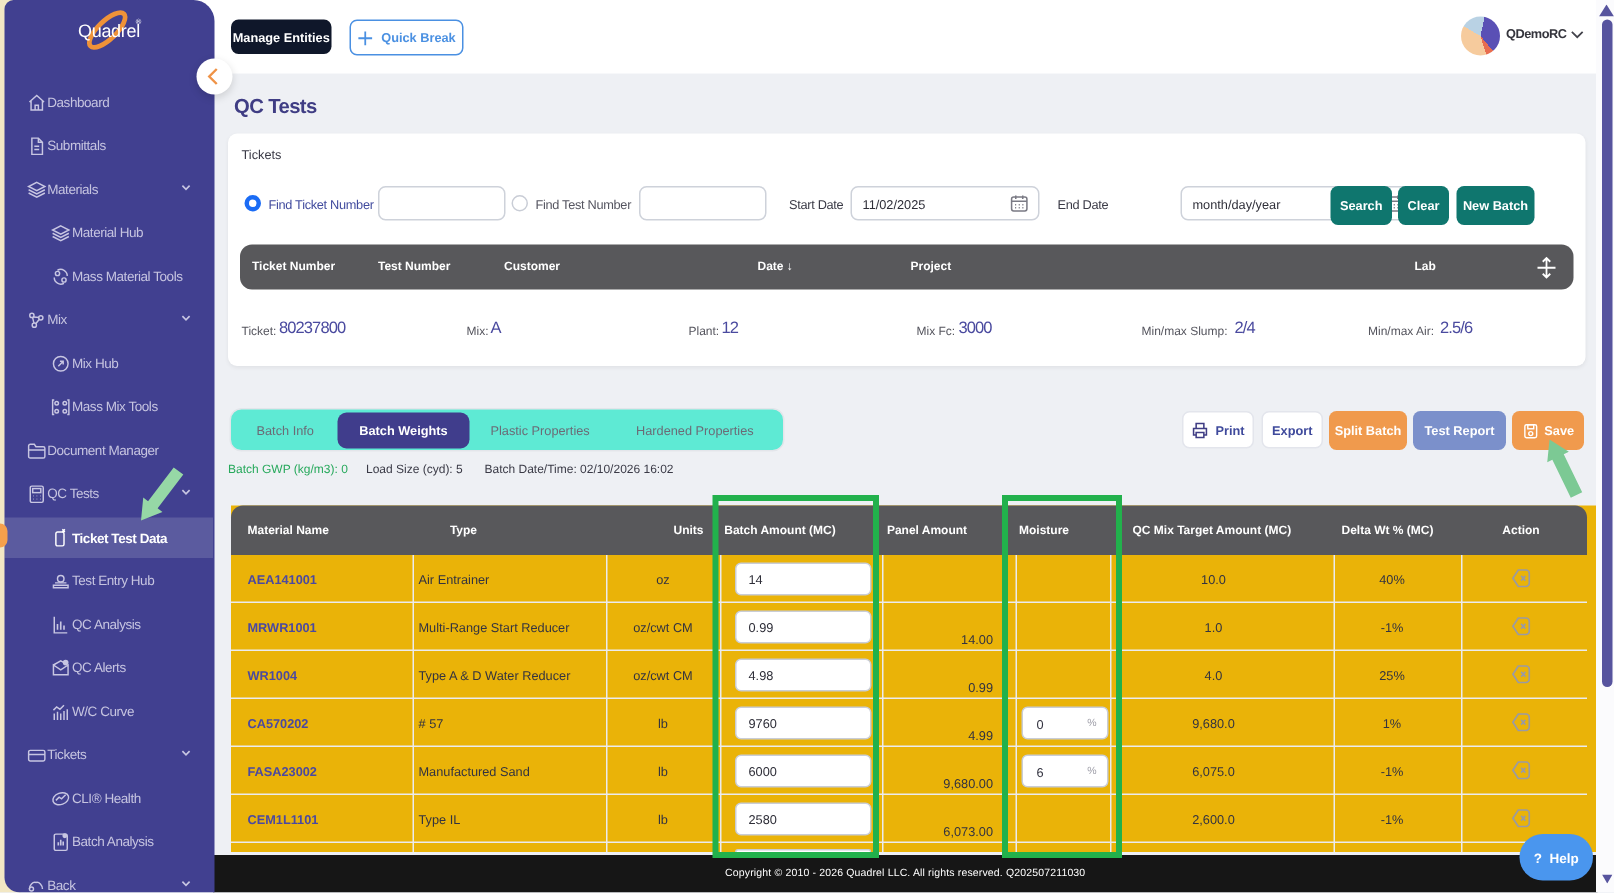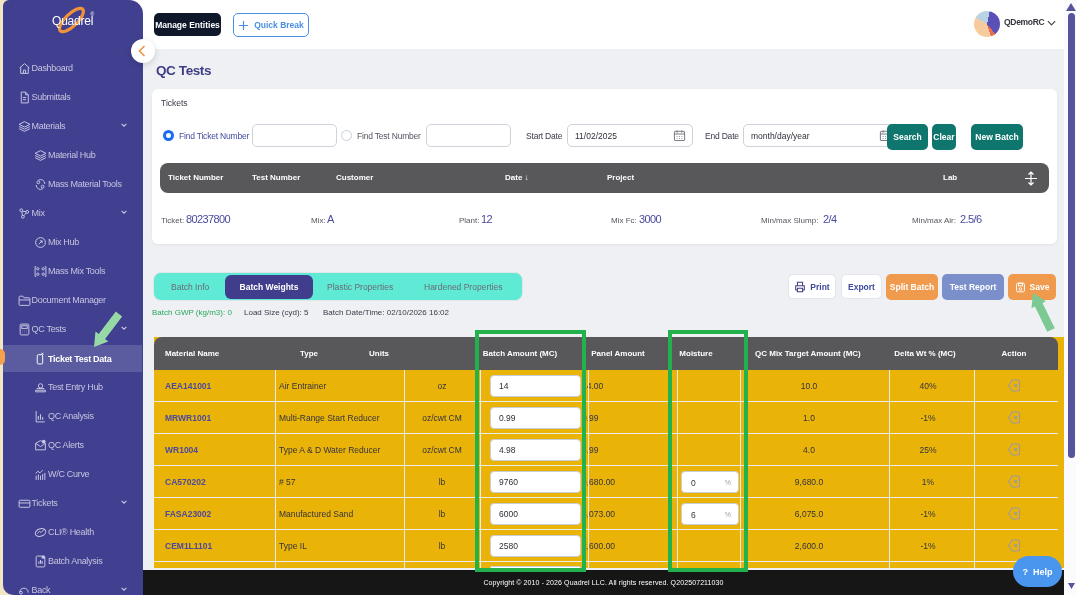--- a/index.html
+++ b/index.html
@@ -65,21 +65,21 @@
 
 #table2 { position:absolute; left:154px; top:337px; width:979px; height:231px; background:#eab308; }
 #thead2 { position:absolute; left:0; top:0; width:904px; height:33px; background:#58585b; border-radius:8px 8px 0 0; }
 #thead2 span { position:absolute; top:12px; font-size:8px; font-weight:bold; color:#fff; white-space:nowrap; }
 .trow { position:absolute; left:0; width:904px; height:32px; border-bottom:1px solid #ebebee; }
 .trow span { position:absolute; top:11px; font-size:8.5px; color:#333340; white-space:nowrap; }
 .trow .mat { color:#4b49a0; font-weight:bold; left:11px; }
 .trow .typ { left:125px; }
 .trow .unt { text-align:center; width:60px; left:258px; }
 .trow .binput { position:absolute; left:336px; top:5px; width:91px; height:22px; border:1px solid #c9cdd6; border-radius:4px; background:#fff; font-size:8.5px; color:#2e2e38; display:flex; align-items:center; padding-left:8px; }
-.trow .pan { width:80px; text-align:left; left:428px; }
+.trow .pan { width:80px; text-align:right; left:428px;margin-top:40px; }
 .trow .minput { position:absolute; left:527px; top:5px; width:58px; height:22px; border:1px solid #c9cdd6; border-radius:4px; background:#fff; font-size:8.5px; color:#2e2e38; }
 .minput .v { position:absolute; left:9px; top:6px; }
 .minput .pc { position:absolute; right:7px; top:7px; font-size:7px; color:#a0a0aa; }
 .trow .qcm { width:100px; text-align:center; left:605px; }
 .trow .dlt { width:60px; text-align:center; left:744px; }
 .delic { position:absolute; left:854px; top:9px; width:12.5px; height:13px; }
 .cline { position:absolute; top:33px; width:1px; height:198px; background:#ebebee; }
 
 
 #footer { position:absolute; left:142px; top:570px; width:923px; height:25px; background:#161616; color:#fff; font-size:7px; letter-spacing:0.1px; display:flex; align-items:center; justify-content:center; }
@@ -275,26 +275,26 @@
   <div class="finput" style="left:252px;width:85px"></div>
   <div class="radio" style="left:341px;top:130px"></div>
   <div class="flabel" style="left:357px;color:#555560">Find Test Number</div>
   <div class="finput" style="left:426px;width:85px"></div>
   <div class="flabel" style="left:526px;color:#3a3a46">Start Date</div>
   <div class="finput date" style="left:567px;width:126px">11/02/2025<svg class="cal" viewBox="0 0 14 14" fill="none" stroke="#7a7a84" stroke-width="1.1">
         <rect x="1.5" y="2.5" width="11" height="10" rx="1.5"></rect>
         <path d="M1.5 5.5 h11 M4.5 1.5 v2.5 M9.5 1.5 v2.5 M4 8 h.8 M6.6 8 h.8 M9.2 8 h.8 M4 10.3 h.8 M6.6 10.3 h.8 M9.2 10.3 h.8"></path>
       </svg></div>
   <div class="flabel" style="left:705px;color:#3a3a46">End Date</div>
-  <div class="finput date" style="left:743px;width:156px">month/day/year<svg class="cal" viewBox="0 0 14 14" fill="none" stroke="#7a7a84" stroke-width="1.1">
+  <div class="finput date" style="left:787px;width:156px">month/day/year<svg class="cal" viewBox="0 0 14 14" fill="none" stroke="#7a7a84" stroke-width="1.1">
         <rect x="1.5" y="2.5" width="11" height="10" rx="1.5"></rect>
         <path d="M1.5 5.5 h11 M4.5 1.5 v2.5 M9.5 1.5 v2.5 M4 8 h.8 M6.6 8 h.8 M9.2 8 h.8 M4 10.3 h.8 M6.6 10.3 h.8 M9.2 10.3 h.8"></path>
       </svg></div>
   <div class="obtn" style="left:887px;width:41px">Search</div>
-  <div class="obtn" style="left:932px;width:24px">Clear</div>
+  <div class="obtn" style="left:932px;width:34px">Clear</div>
   <div class="obtn" style="left:971px;width:52px">New Batch</div>
 </div>
 <div id="thead1">
   <span style="left:8px">Ticket Number</span>
   <span style="left:92px">Test Number</span>
   <span style="left:176px">Customer</span>
   <span style="left:345px">Date ↓</span>
   <span style="left:447px">Project</span>
   <span style="left:783px">Lab</span>
   <svg style="position:absolute;left:864px;top:8px" width="14" height="15" viewBox="0 0 14 15" fill="none" stroke="#ffffff" stroke-width="1.2">
@@ -334,21 +334,21 @@
     </svg>Save</div>
 <div id="batchline">
   <span style="color:#27a95c">Batch GWP (kg/m3): 0</span>
   <span style="color:#3a3a46;left:92px;position:absolute">Load Size (cyd): 5</span>
   <span style="color:#3a3a46;left:171px;position:absolute">Batch Date/Time: 02/10/2026 16:02</span>
 </div>
 <div id="table2">
 <div id="thead2">
   <span style="left:11px">Material Name</span>
   <span style="left:105px;width:100px;text-align:center">Type</span>
-  <span style="left:215px;width:100px;text-align:left">Units</span>
+  <span style="left:215px;width:100px;text-align:right">Units</span>
   <span style="left:316px;width:100px;text-align:center">Batch Amount (MC)</span>
   <span style="left:414px;width:100px;text-align:center">Panel Amount</span>
   <span style="left:492px;width:100px;text-align:center">Moisture</span>
   <span style="left:601px;width:100px;text-align:center">QC Mix Target Amount (MC)</span>
   <span style="left:721px;width:100px;text-align:center">Delta Wt % (MC)</span>
   <span style="left:810px;width:100px;text-align:center">Action</span>
 </div>
 <div class="trow" style="top:33px">
       <span class="mat">AEA141001</span>
       <span class="typ">Air Entrainer</span>

